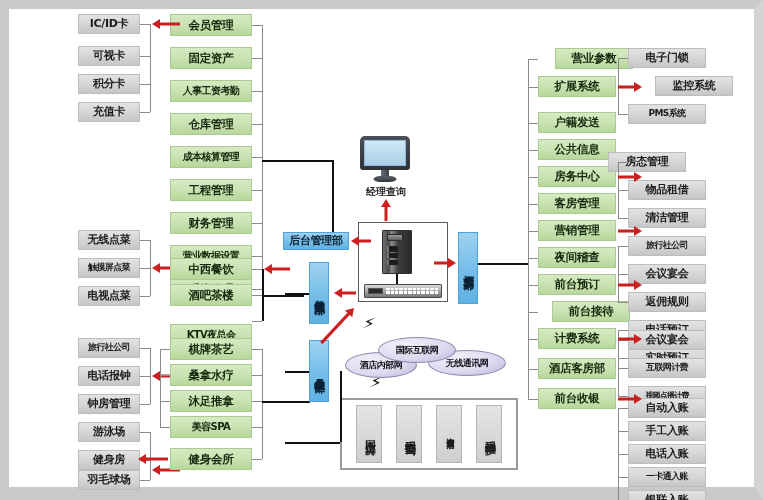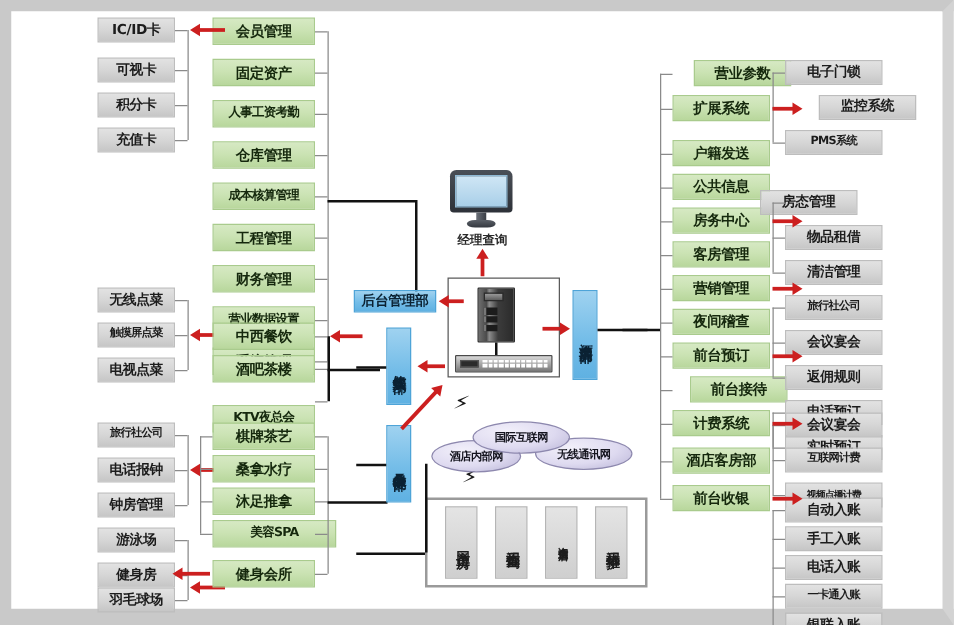--- a/index.html
+++ b/index.html
@@ -282,21 +282,21 @@
     </div>
     <div class="node green" style="left: 170px; top: 338px; width: 82px; height: 22px;">棋牌茶艺</div>
     <div class="ln hl" style="left: 252px; top: 349px; width: 10px;"></div>
     <div class="ln hl" style="left: 160px; top: 349px; width: 10px;"></div>
     <div class="node green" style="left: 170px; top: 364px; width: 82px; height: 22px;">桑拿水疗</div>
     <div class="ln hl" style="left: 252px; top: 375px; width: 10px;"></div>
     <div class="ln hl" style="left: 160px; top: 375px; width: 10px;"></div>
     <div class="node green" style="left: 170px; top: 390px; width: 82px; height: 22px;">沐足推拿</div>
     <div class="ln hl" style="left: 252px; top: 401px; width: 10px;"></div>
     <div class="ln hl" style="left: 160px; top: 401px; width: 10px;"></div>
-    <div class="node green sm" style="left: 170px; top: 416px; width: 99px; height: 22px;">美容SPA</div>
+    <div class="node green sm" style="left: 170px; top: 416px; width: 82px; height: 22px;">美容SPA</div>
     <div class="ln hl" style="left: 252px; top: 427px; width: 10px;"></div>
     <div class="ln hl" style="left: 160px; top: 427px; width: 10px;"></div>
     <div class="node green" style="left: 170px; top: 448px; width: 82px; height: 22px;">健身会所</div>
     <div class="ln hl" style="left: 252px; top: 459px; width: 10px;"></div>
     <div class="ln vl" style="left: 262px; top: 349px; height: 110px;"></div>
     <div class="ln hl blk" style="left: 262px; top: 401px; width: 48px;"></div>
     <div class="ln vl" style="left: 160px; top: 349px; height: 78px;"></div>
     <div class="arrow left" style="left: 138px; top: 459px; width: 30px;">
       <span class="head"></span>
       <span class="shaft"></span>

